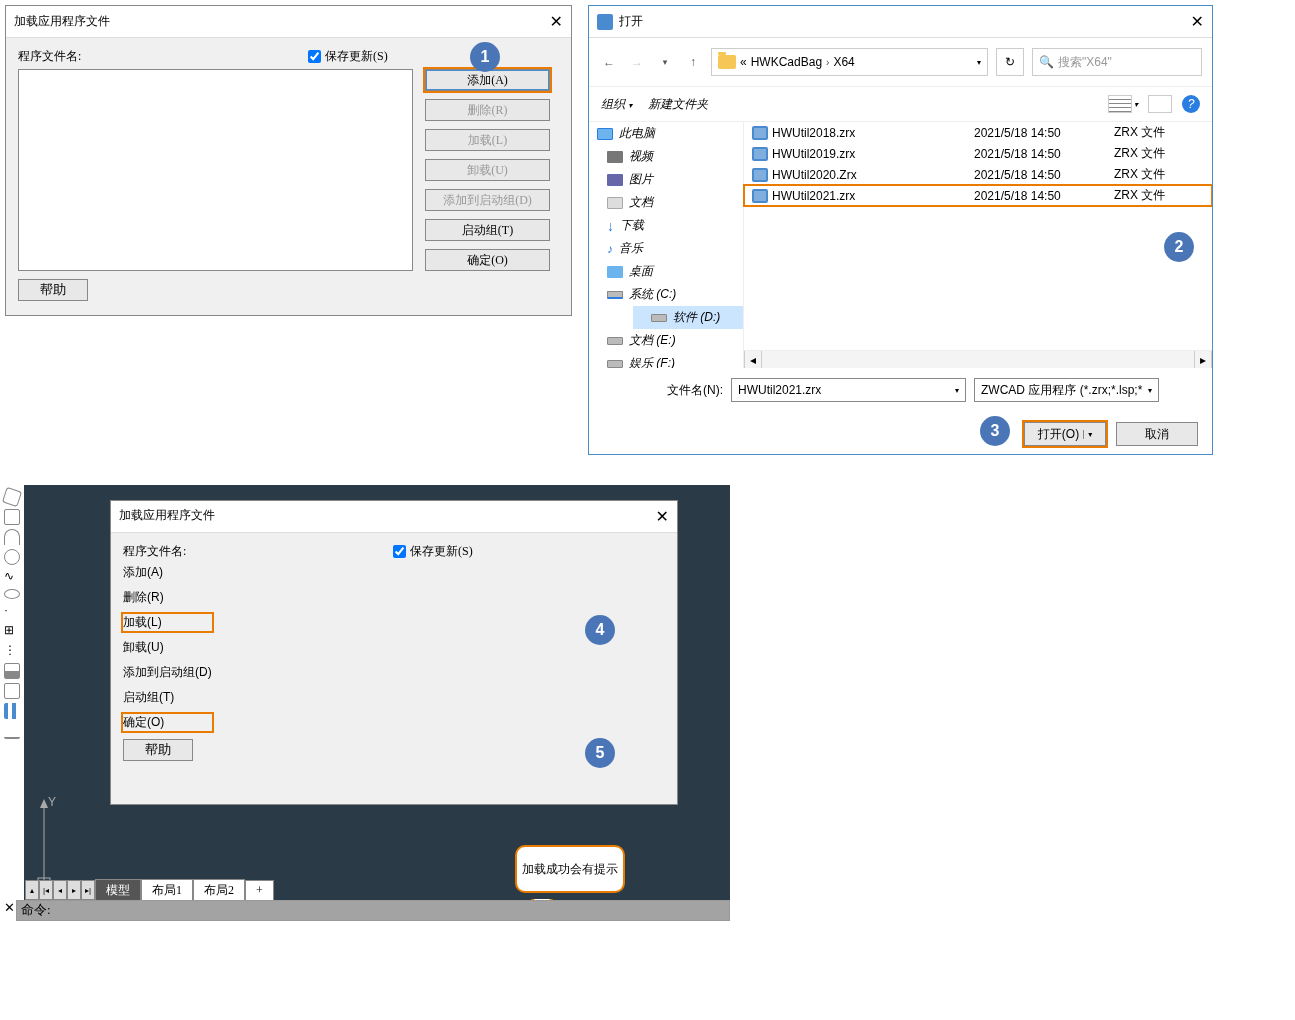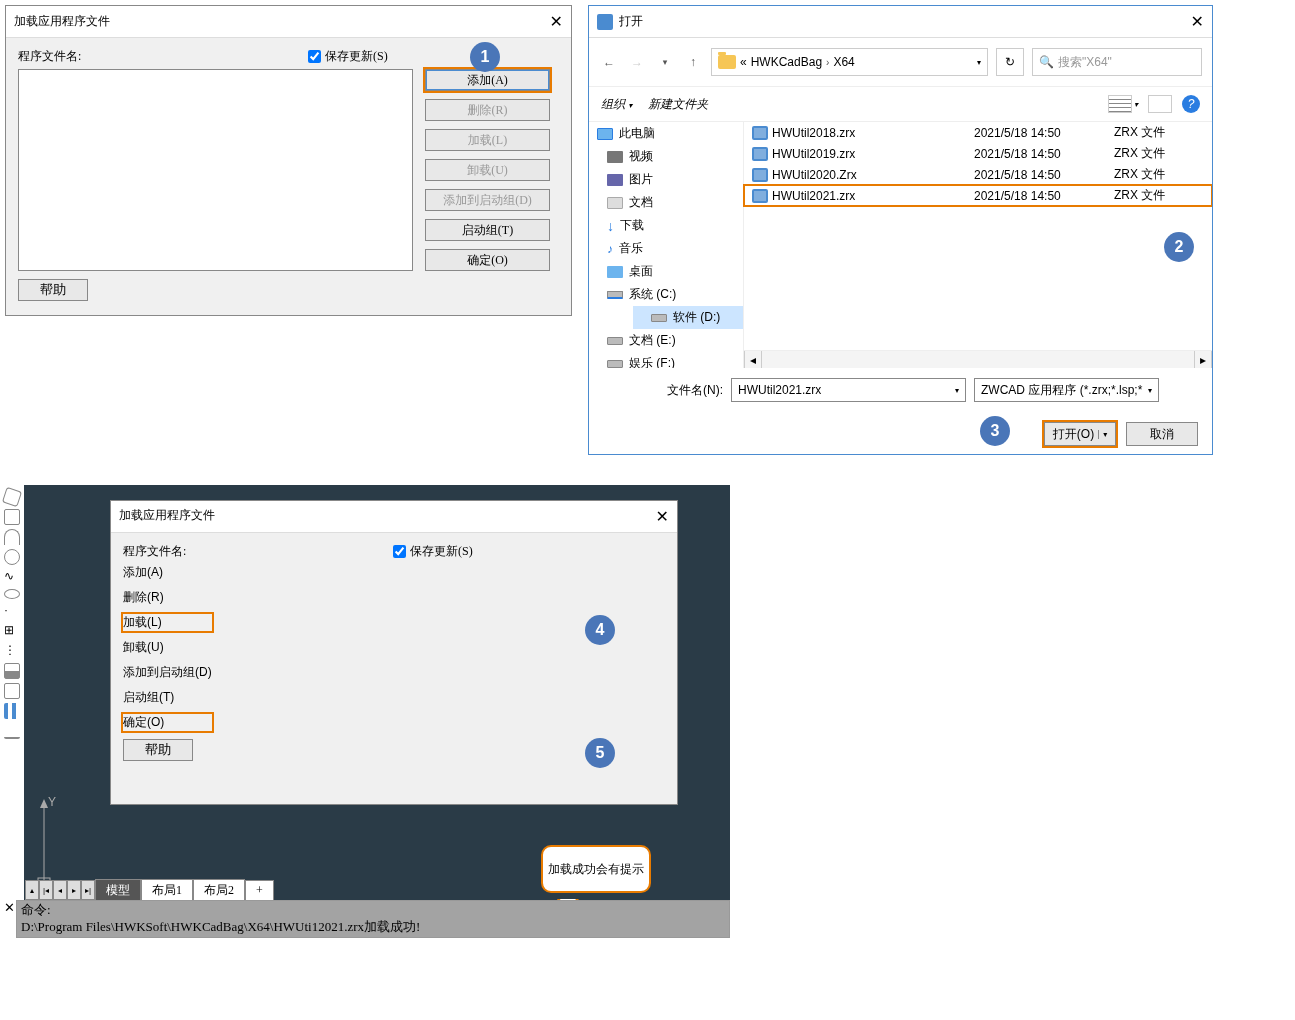--- a/index.html
+++ b/index.html
@@ -34,21 +34,21 @@
   .fileopen .folder-icon { width: 18px; height: 14px; background: #f6c656; border-radius: 2px; display: inline-block; position: relative; }
   .fileopen .folder-icon::before { content: ""; position: absolute; top: -3px; left: 0; width: 8px; height: 3px; background: #f6c656; border-radius: 1px; }
   .fileopen .refresh-box { width: 28px; height: 28px; border: 1px solid #ccc; display: flex; align-items: center; justify-content: center; }
   .fileopen .searchbox { width: 170px; height: 28px; border: 1px solid #ccc; display: flex; align-items: center; padding: 0 6px; gap: 4px; color: #999; }
   .fileopen .toolbar { display: flex; align-items: center; padding: 8px 12px; gap: 16px; border-bottom: 1px solid #eee; font-style: italic; }
   .fileopen .tb-right { margin-left: auto; display: flex; align-items: center; gap: 10px; }
   .fileopen .tb-view { width: 24px; height: 18px; border: 1px solid #ccc; display: inline-block; }
   .fileopen .tb-help { width: 18px; height: 18px; border-radius: 50%; background: #2a7de1; color: #fff; display: flex; align-items: center; justify-content: center; font-size: 12px; }
   .fileopen .main { flex: 1; display: flex; overflow: hidden; }
   .fileopen .sidebar { width: 155px; border-right: 1px solid #eee; background: #fff; overflow: hidden; }
-  .fileopen .side-item { display: flex; align-items: center; gap: 6px; padding: 3px 8px 3px 18px; }
+  .fileopen .side-item { display: flex; align-items: center; gap: 6px; padding: 3px 8px 3px 18px; font-style: italic; }
   .fileopen .side-item.thispc { padding-left: 8px; }
   .fileopen .side-item.selected { background: #cce5ff; margin-left: 44px; }
   .fileopen .side-icon { width: 16px; height: 12px; background: #6cb4ee; border-radius: 1px; display: inline-block; }
   .fileopen .side-icon.monitor { background: #6cb4ee; border: 1px solid #2a7de1; }
   .fileopen .side-icon.folder2 { background: #f6c656; }
   .fileopen .side-icon.disk { background: #bbb; border: 1px solid #888; height: 8px; }
   .fileopen .filepane { flex: 1; display: flex; flex-direction: column; }
   .fileopen .filehdr { display: flex; border-bottom: 1px solid #eee; color: #2a5fb0; padding: 6px 0; }
   .fileopen .col-name { width: 230px; padding-left: 8px; }
   .fileopen .col-date { width: 140px; }
@@ -60,36 +60,36 @@
   .fileopen .filerow.selected { outline: 2px solid #e87b00; outline-offset: -1px; }
   .fileopen .scrollbar-h { height: 18px; border-top: 1px solid #eee; background: #f4f4f4; position: relative; margin-top: auto; }
   .fileopen .scrollbar-h .arrow { width: 18px; height: 100%; display: flex; align-items: center; justify-content: center; border-left: 1px solid #ccc; border-right: 1px solid #ccc; position: absolute; top: 0; }
   .fileopen .footer { padding: 10px 14px 8px 14px; }
   .fileopen .fn-row { display: flex; align-items: center; gap: 8px; margin-bottom: 20px; }
   .fileopen .fn-label { margin-left: 64px; }
   .fileopen .fn-combo { height: 24px; border: 1px solid #888; background: #fff; padding: 0 6px; display: flex; align-items: center; justify-content: space-between; }
   .fileopen .fn-input { width: 235px; }
   .fileopen .fn-filter { width: 185px; }
   .fileopen .btn-row { display: flex; justify-content: flex-end; gap: 10px; }
-  .fileopen .btn2 { width: 72px; height: 24px; border: 1px solid #888; background: #e8e8e8; display: flex; align-items: center; justify-content: center; }
+  .fileopen .btn2 { width: 82px; height: 24px; border: 1px solid #888; background: #e8e8e8; display: flex; align-items: center; justify-content: center; }
   
   
   .cad { position: absolute; left: 0; top: 485px; width: 730px; height: 415px; background: #2a3b47; }
   .cad .toolcol { position: absolute; left: 0; top: 0; width: 24px; height: 100%; background: #fff; display: flex; flex-direction: column; align-items: center; gap: 4px; padding-top: 4px; }
   .cad .tool { width: 16px; height: 16px; border: 1px solid #888; border-radius: 2px; }
   .cad .tool.circle { border-radius: 50%; }
   .cad .tool.grid { background: repeating-linear-gradient(90deg,#4a8bd0 0 4px,transparent 4px 8px); border: none; }
   .cad .axis { position: absolute; left: 34px; bottom: 6px; }
   .cad .dialog3 { position: absolute; left: 110px; top: 15px; width: 568px; height: 305px; background: #f0f0f0; border: 1px solid #888; }
   .cad .tabs { position: absolute; left: 25px; bottom: 0; height: 20px; display: flex; align-items: center; gap: 0; }
   .cad .tabbtn { background: #fff; border: 1px solid #888; padding: 2px 10px; font-family: "SimSun"; font-size: 12px; }
   .cad .tabbtn.active { background: #555; color: #fff; }
   .cad .tabctrl { width: 14px; height: 20px; background: #ddd; border: 1px solid #888; display: flex; align-items: center; justify-content: center; font-size: 8px; }
   
-  .speech { position: absolute; left: 515px; top: 845px; width: 130px; height: 62px; margin-left: 26px; }
+  .speech { position: absolute; left: 515px; top: 845px; width: 130px; height: 62px; }
   .speech .bub { width: 110px; height: 48px; border: 2px solid #e87b00; border-radius: 10px; background: #fff; display: flex; align-items: center; justify-content: center; font-family: "SimSun"; text-align: center; line-height: 1.4; }
   .speech .tail { position: absolute; left: 16px; bottom: -8px; width: 0; height: 0; border-left: 8px solid transparent; border-right: 14px solid transparent; border-top: 16px solid #e87b00; }
   .speech .tail2 { position: absolute; left: 19px; bottom: -4px; width: 0; height: 0; border-left: 6px solid transparent; border-right: 10px solid transparent; border-top: 12px solid #fff; }
   
   .cmdarea { position: absolute; left: 0; top: 900px; width: 730px; font-family: "SimSun"; font-size: 13px; }
   .cmdarea .close-left { position: absolute; left: 4px; top: 0; }
   .cmdarea .lines { margin-left: 16px; border: 1px solid #999; padding: 1px 4px; line-height: 1.3; background: #a3a3a3; }
   
   .chev { font-size: 10px; color: #555; }
   .caret { font-size: 8px; }
@@ -351,15 +351,14 @@
       <span>加载成功会有提示</span>
     </div>
   <div class="tail"></div>
     <div class="tail2"></div>
 </div>
 
 <div class="cmdarea">
   <span class="close-left">✕</span>
   <div class="lines">
     <div>命令:</div>
-    <div>D:\Program Files\HWKSoft\HWKCadBag\X64\HWUti12021.zrx加载成功!</div>
   </div>
 </div>
 
 </body></html>

